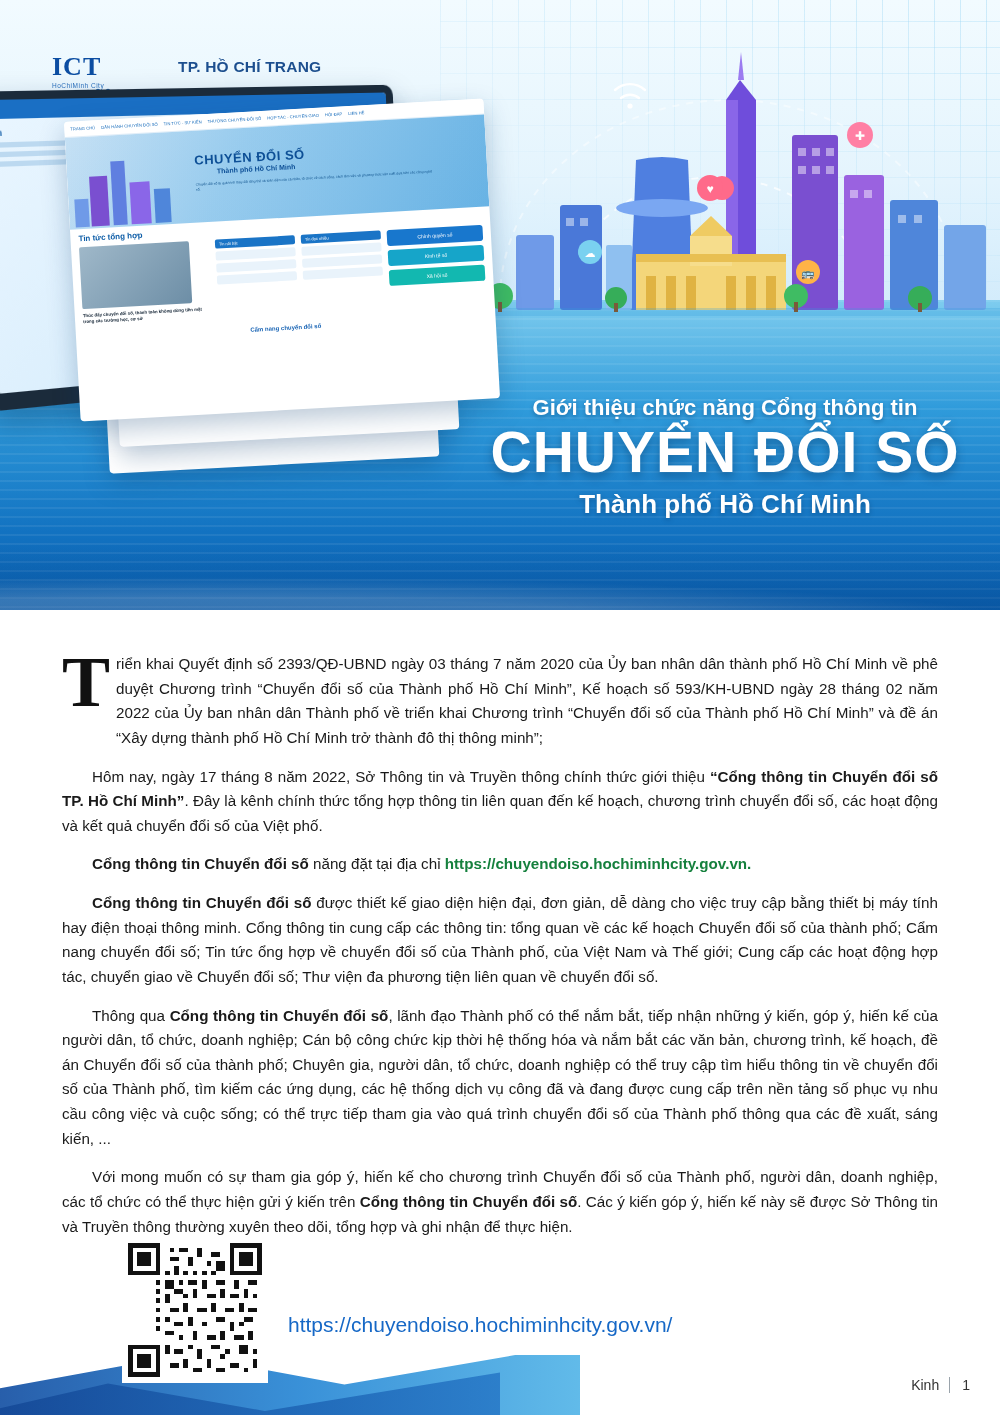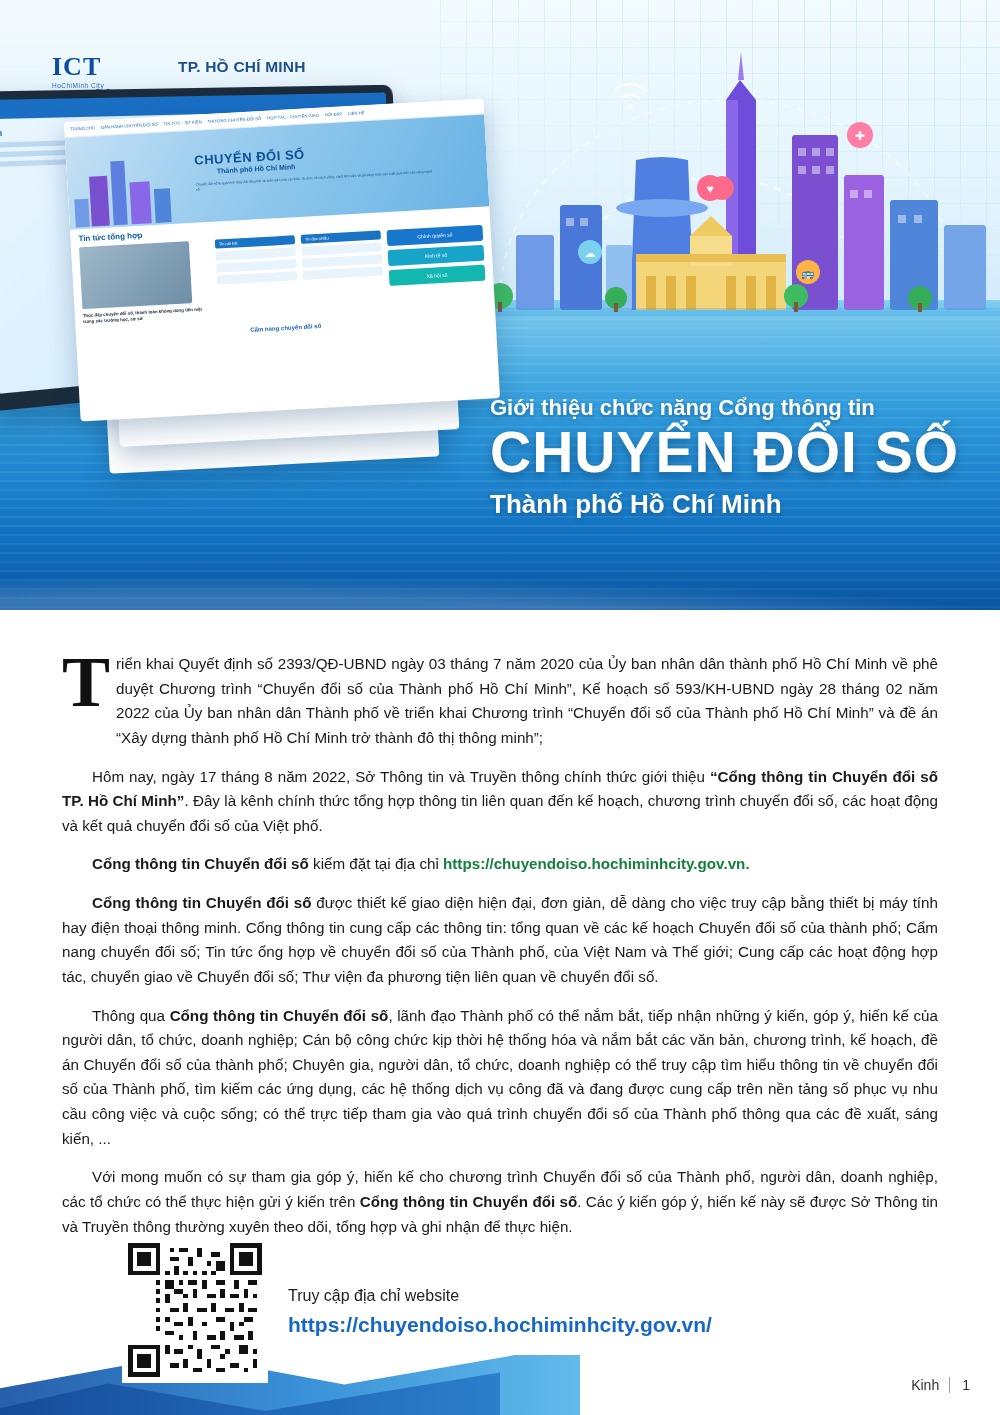--- a/index.html
+++ b/index.html
@@ -117,21 +117,21 @@
   .cbtns{width:96px;display:flex;flex-direction:column;gap:4px;}
   .cbtn{background:#1877cd;color:#fff;font-size:5px;border-radius:3px;text-align:center;padding:5px 2px;}
   .cbtn.b2{background:#16a5c9;}
   .cbtn.b3{background:#12b8b0;}
   .cfoot{text-align:center;font-size:6px;color:#1763b4;font-weight:bold;padding:6px 0;}
 
   
   .city{position:absolute; right:0; top:40px; width:560px; height:330px;}
 
   
-  .hero-titles{position:absolute; left:490px; top:395px; width:470px; color:#fff;}
+  .hero-titles{position:absolute; left:490px; top:395px; width:470px; text-align:center; color:#fff;}
   .ht-small{font-size:22px; font-weight:bold; text-shadow:0 2px 4px rgba(4,50,95,.4);}
   .ht-big{
     font-size:57px; font-weight:bold; letter-spacing:1px; line-height:1.05; margin-top:2px;
     text-shadow:0 4px 10px rgba(4,50,95,.45);
   }
   .ht-sub{font-size:26px; font-weight:bold; margin-top:6px; text-shadow:0 2px 5px rgba(4,50,95,.4);}
 
   
   .content{
     position:absolute; left:0; top:612px; width:1000px; padding:40px 62px 0 62px;
@@ -155,21 +155,21 @@
   }
   .qr{
     position:absolute; left:122px; bottom:32px; width:146px; height:146px;
     background:#fff; padding:6px;
   }
   .qr-canvas{width:100%;height:100%;}
   .visit{
     position:absolute; left:288px; bottom:78px; width:560px;
   }
   .visit-label{font-size:16px;color:#222;margin-bottom:8px;}
-  .visit-url{font-size:21px;font-weight:bold;color:#1668c6;}
+  .visit-url{font-size:21px;font-weight:normal;color:#1668c6;}
 
   .foot-deco{
     position:absolute; left:0; bottom:0; width:1000px; height:60px; overflow:hidden;
   }
   .foot-deco:before{
     content:""; position:absolute;left:-40px;bottom:-30px;width:620px;height:110px;
     background:linear-gradient(90deg,#1a4fa0,#2f8bd6 55%, #59b7e8);
     clip-path: polygon(0 55%, 36% 18%, 62% 45%, 100% 8%, 100% 100%, 0 100%);
     opacity:.95;
   }
@@ -301,21 +301,21 @@
           <circle cx="51" cy="18" r="2"></circle>
             <circle cx="61" cy="18" r="2"></circle>
             <circle cx="71" cy="19" r="2"></circle>
             <circle cx="81" cy="21" r="2"></circle>
           <circle cx="91" cy="24" r="2"></circle>
             <circle cx="101" cy="27" r="2"></circle>
         </g>
       </svg>
     </div>
     <div>
-      <div class="org-name">TP. HỒ CHÍ MINH</div>
+      <div class="org-name">TP. HỒ CHÍ TRANG</div>
     </div>
   </div>
 
   <div class="monitor">
     <div class="monitor-frame">
       <div class="monitor-screen">
         <div class="mon-head"></div>
         <div class="mon-body">
           <div class="mon-title">Tin</div>
           <div class="mon-line"></div>
@@ -398,21 +398,21 @@
   <div class="dropcap-para">
     <span class="dropcap">T</span>
     <span>riển khai Quyết định số 2393/QĐ-UBND ngày 03 tháng 7 năm 2020 của Ủy ban nhân dân thành phố Hồ Chí Minh về phê duyệt Chương trình “Chuyển đổi số của Thành phố Hồ Chí Minh”, Kế hoạch số 593/KH-UBND ngày 28 tháng 02 năm 2022 của Ủy ban nhân dân Thành phố về triển khai Chương trình “Chuyển đổi số của Thành phố Hồ Chí Minh” và đề án “Xây dựng thành phố Hồ Chí Minh trở thành đô thị thông minh”;</span>
   </div>
 
   <p class="para indent">
     <span>Hôm nay, ngày 17 tháng 8 năm 2022, Sở Thông tin và Truyền thông chính thức giới thiệu </span><b>“Cổng thông tin Chuyển đổi số TP. Hồ Chí Minh”</b><span>. Đây là kênh chính thức tổng hợp thông tin liên quan đến kế hoạch, chương trình chuyển đổi số, các hoạt động và kết quả chuyển đổi số của Việt phố.</span>
   </p>
 
   <p class="para indent">
-    <b>Cổng thông tin Chuyển đổi số</b><span> kiếm đặt tại địa chỉ </span><span class="link">https://chuyendoiso.hochiminhcity.gov.vn.</span>
+    <b>Cổng thông tin Chuyển đổi số</b><span> năng đặt tại địa chỉ </span><span class="link">https://chuyendoiso.hochiminhcity.gov.vn.</span>
   </p>
 
   <p class="para indent">
     <b>Cổng thông tin Chuyển đổi số</b><span> được thiết kế giao diện hiện đại, đơn giản, dễ dàng cho việc truy cập bằng thiết bị máy tính hay điện thoại thông minh. Cổng thông tin cung cấp các thông tin: tổng quan về các kế hoạch Chuyển đổi số của thành phố; Cẩm nang chuyển đổi số; Tin tức ổng hợp về chuyển đổi số của Thành phố, của Việt Nam và Thế giới; Cung cấp các hoạt động hợp tác, chuyển giao về Chuyển đổi số; Thư viện đa phương tiện liên quan về chuyển đổi số.</span>
   </p>
 
   <p class="para indent">
     <span>Thông qua </span><b>Cổng thông tin Chuyển đổi số</b><span>, lãnh đạo Thành phố có thể nắm bắt, tiếp nhận những ý kiến, góp ý, hiến kế của người dân, tổ chức, doanh nghiệp; Cán bộ công chức kịp thời hệ thống hóa và nắm bắt các văn bản, chương trình, kế hoạch, đề án Chuyển đổi số của thành phố; Chuyên gia, người dân, tổ chức, doanh nghiệp có thể truy cập tìm hiểu thông tin về chuyển đổi số của Thành phố, tìm kiếm các ứng dụng, các hệ thống dịch vụ công đã và đang được cung cấp trên nền tảng số phục vụ nhu cầu công việc và cuộc sống; có thể trực tiếp tham gia vào quá trình chuyển đổi số của Thành phố thông qua các đề xuất, sáng kiến, ...</span>
   </p>
 
@@ -523,21 +523,20 @@
         <rect x="25" y="27" width="1" height="1"></rect>
           <rect x="27" y="25" width="1" height="2"></rect>
         <rect x="22" y="18" width="1" height="1"></rect>
           <rect x="24" y="17" width="1" height="1"></rect>
           <rect x="20" y="24" width="1" height="1"></rect>
       </g>
     </svg>
   </div>
 
   <div class="visit">
-    <div class="visit-label">Truy cập địa chỉ website</div>
     <div class="visit-url">https://chuyendoiso.hochiminhcity.gov.vn/</div>
   </div>
 
   <div class="page-num">
     <span>Kinh</span>
     <span class="num">1</span>
   </div>
 </div>
 
 </body></html>

